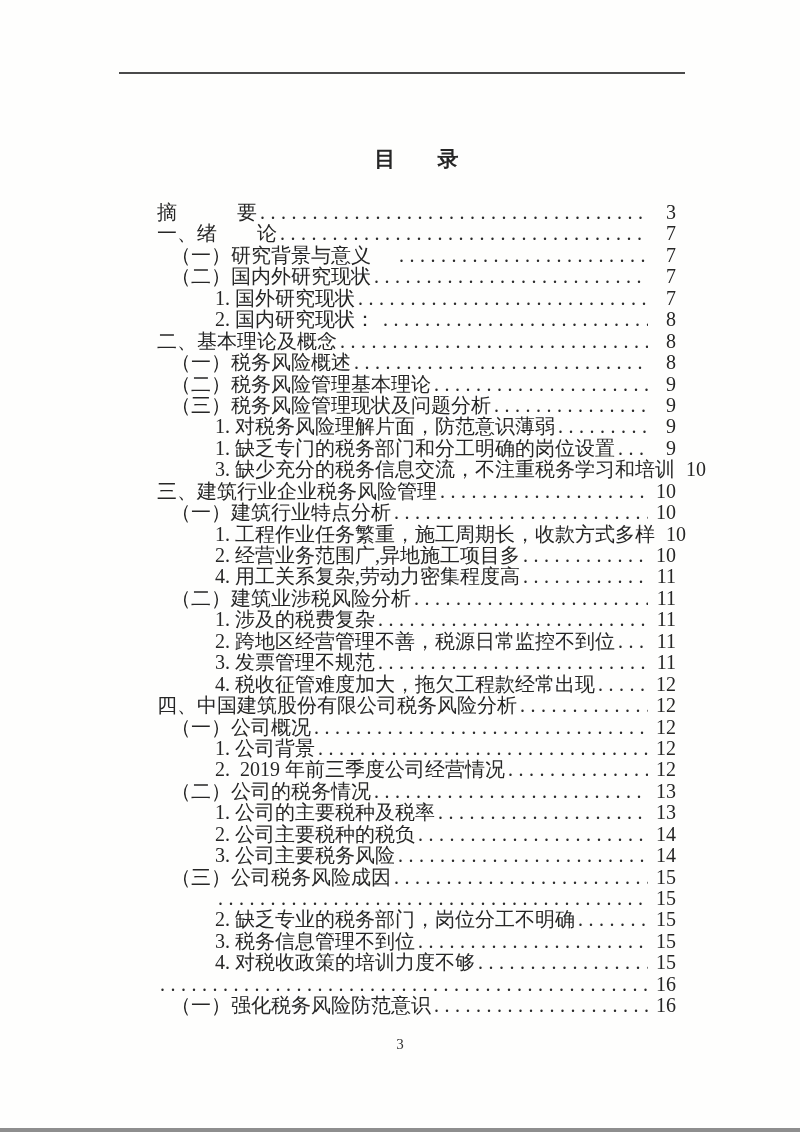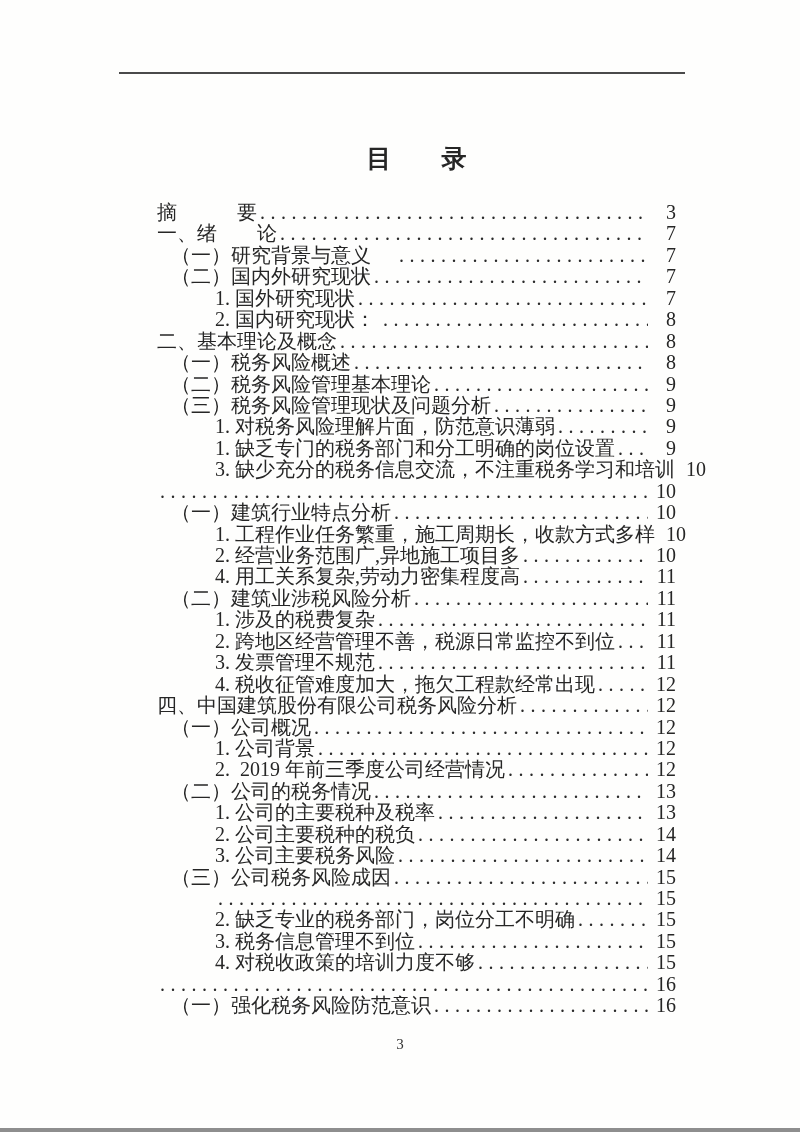--- a/index.html
+++ b/index.html
@@ -13,21 +13,21 @@
   }
   .page { position: absolute; inset: 0; background: #fefefd; }
   .top-rule {
     position: absolute; left: 119px; top: 72px;
     width: 566px; height: 2px; background: #4a4a4a;
   }
   .content {
     position: absolute; left: 157px; top: 147px; width: 519px;
   }
   .doc-title {
-    font-size: 25px; font-weight: bold;
+    font-size: 21px; font-weight: bold;
     text-align: center; line-height: 24px;
     white-space: pre;
   }
   .toc-list { margin-top: 31px; }
   .toc-row {
     display: flex; align-items: baseline;
     height: 21.45px; line-height: 21.45px;
     font-size: 20px;
   }
   .toc-row .label { white-space: pre; flex: 0 1 auto; }
@@ -119,20 +119,21 @@
     <span class="label">1. 缺乏专门的税务部门和分工明确的岗位设置</span>
     <span class="leader">..........................................................................................</span>
     <span class="pagenum">9</span>
   </div>
         <div class="toc-row lvl2">
     <span class="label">3. 缺少充分的税务信息交流，不注重税务学习和培训</span>
     <span class="leader"></span>
     <span class="pagenum">10</span>
   </div>
         <div class="toc-row lvl0">
+    <span class="label">三、建筑行业企业税务风险管理</span>
     <span class="leader">..........................................................................................</span>
     <span class="pagenum">10</span>
   </div>
         <div class="toc-row lvl1">
     <span class="label">（一）建筑行业特点分析</span>
     <span class="leader">..........................................................................................</span>
     <span class="pagenum">10</span>
   </div>
         <div class="toc-row lvl2">
     <span class="label">1. 工程作业任务繁重，施工周期长，收款方式多样</span>

